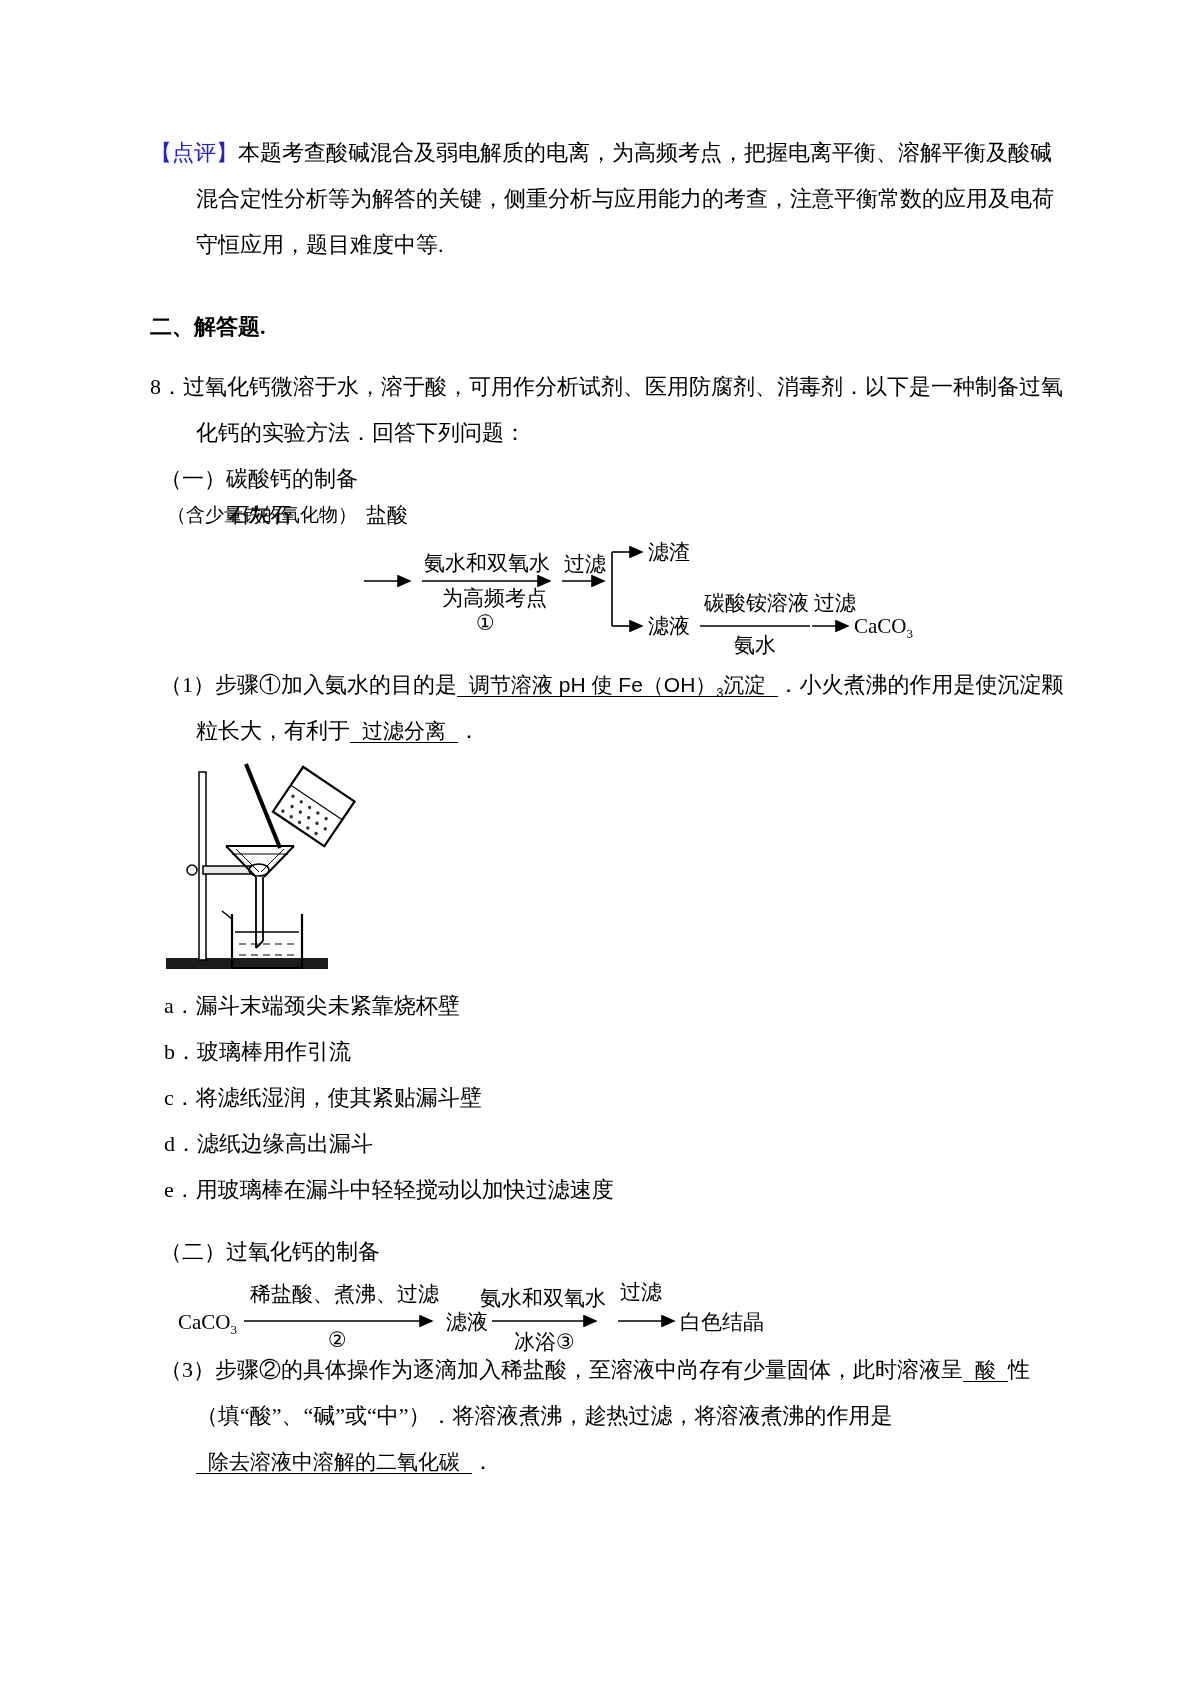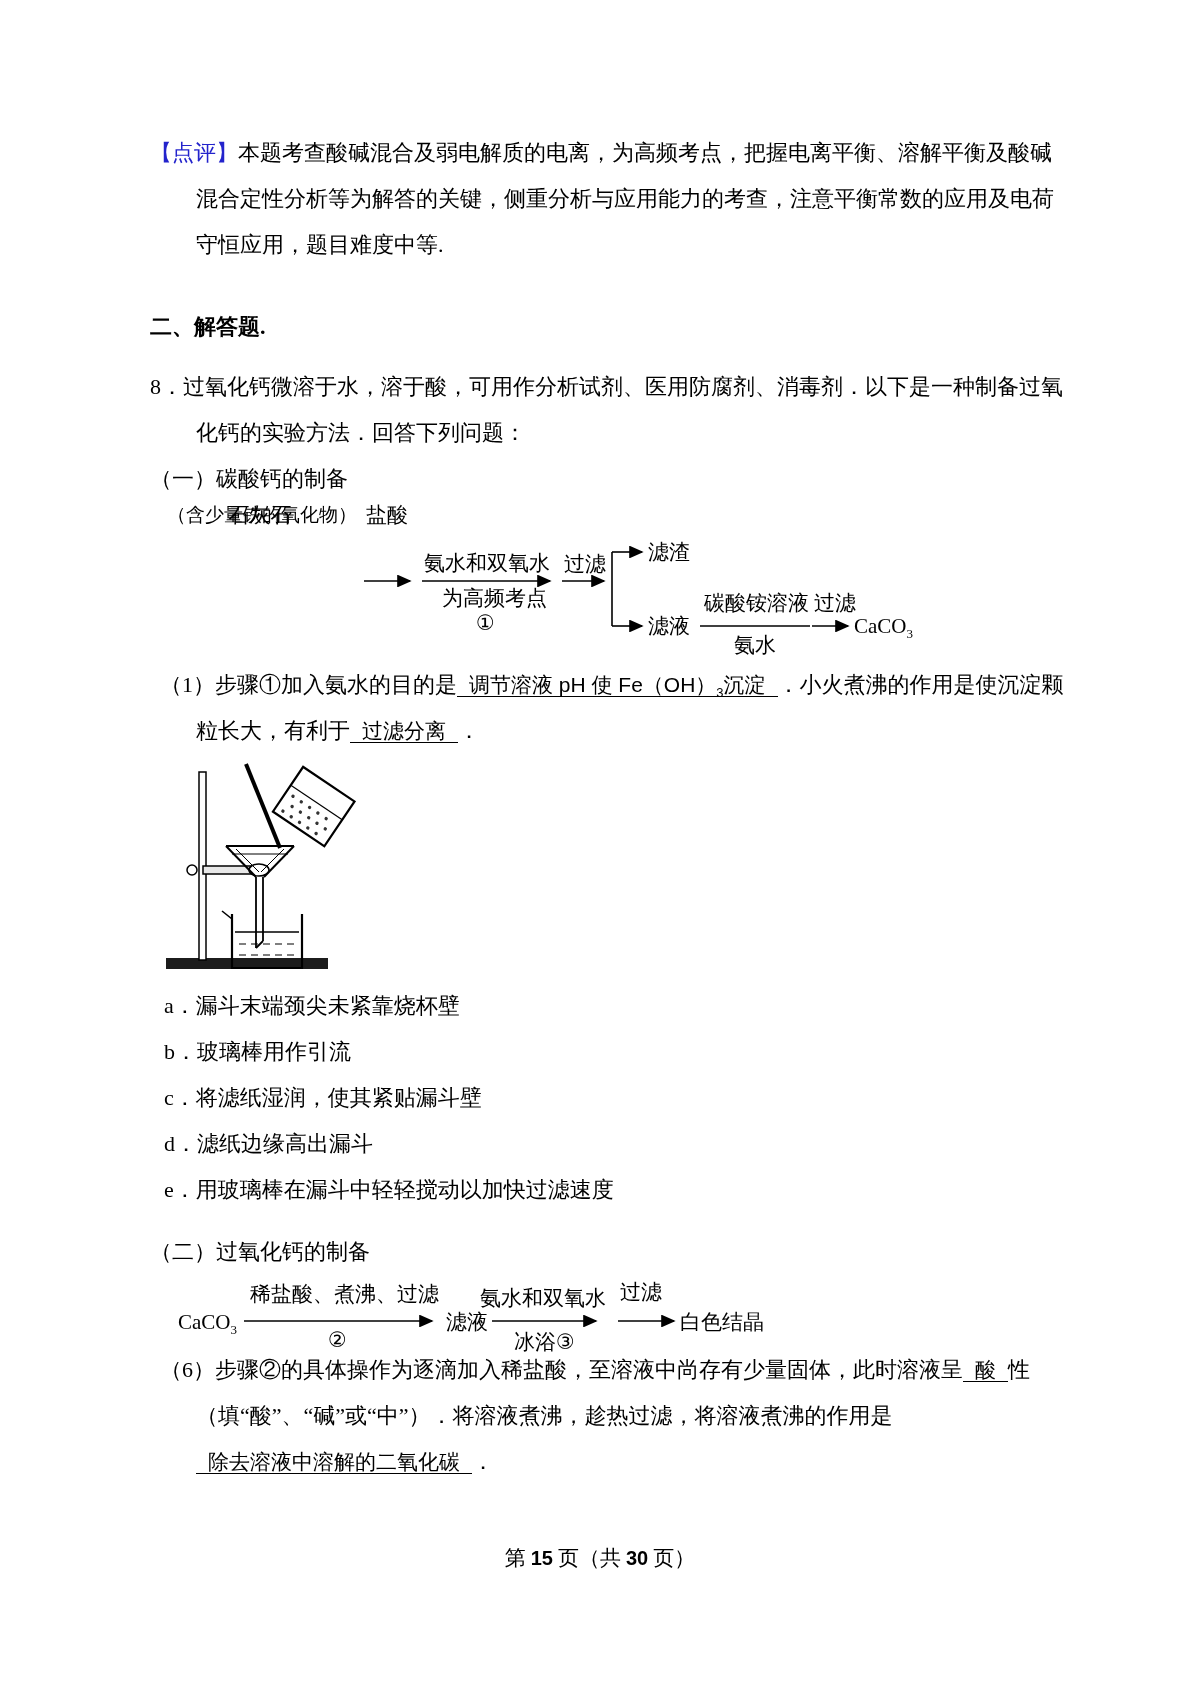--- a/index.html
+++ b/index.html
@@ -7,21 +7,21 @@
   body {
     width:1200px; height:1698px; background:#ffffff;
     font-family:"Liberation Serif","DejaVu Serif",serif; color:#000;
   }
   .page { position:relative; width:1188px; height:1698px; overflow:hidden;
           padding:130px 118px 0 150px; }
   .para { font-size:22px; line-height:46px; margin:0; }
   .hang { padding-left:46px; text-indent:-46px; }
   .sec  { font-weight:bold; margin-top:36px; }
   .q8p  { margin-top:14px; padding-left:46px; text-indent:-46px; }
-  .subtitle { }
+  .subtitle { margin-left:10px; }
   .qpara { padding-left:46px; text-indent:-36px; }
   .opt { margin-left:14px; }
   .comment-label { color:#2323cc; }
   .ans { font-family:"Liberation Sans","DejaVu Sans",sans-serif; font-size:21px;
          border-bottom:1px solid #000; padding:0 12px; white-space:nowrap; }
   sub { font-size:13px; line-height:0; }
   .diag { position:relative; font-size:21px; line-height:26px;
           font-family:"Liberation Serif","DejaVu Sans",serif; }
   .diag .lbl { position:absolute; white-space:nowrap; }
   .diag svg { position:absolute; left:0; top:0; }
@@ -160,19 +160,16 @@
     <span class="lbl" style="left:28px;top:32px;"><span>CaCO</span><sub>3</sub></span>
     <span class="lbl" style="left:100px;top:4px;">稀盐酸、煮沸、过滤</span>
     <span class="lbl" style="left:178px;top:50px;">②</span>
     <span class="lbl" style="left:296px;top:32px;">滤液</span>
     <span class="lbl" style="left:330px;top:0px;margin-top:8px;">氨水和双氧水</span>
     <span class="lbl" style="left:364px;top:52px;">冰浴③</span>
     <span class="lbl" style="left:470px;top:2px;">过滤</span>
     <span class="lbl" style="left:530px;top:32px;">白色结晶</span>
   </div>
 
-  <p class="para qpara"><span>（6）步骤②的具体操作为逐滴加入稀盐酸，至溶液中尚存有少量固体，此时溶液呈</span><span class="ans">酸</span><span>性（填“酸”、“碱”或“中”）．将溶液煮沸，趁热过滤，将溶液煮沸的作用是</span><span class="ans">除去溶液中溶解的二氧化碳</span><span>．</span></p>
+  <p class="para qpara"><span>（3）步骤②的具体操作为逐滴加入稀盐酸，至溶液中尚存有少量固体，此时溶液呈</span><span class="ans">酸</span><span>性（填“酸”、“碱”或“中”）．将溶液煮沸，趁热过滤，将溶液煮沸的作用是</span><span class="ans">除去溶液中溶解的二氧化碳</span><span>．</span></p>
 
-  <div class="footer">
-    <span>第</span><span class="fnum">15</span><span>页（共</span><span class="fnum">30</span><span>页）</span>
-  </div>
 
 </div>
 
 </body></html>

